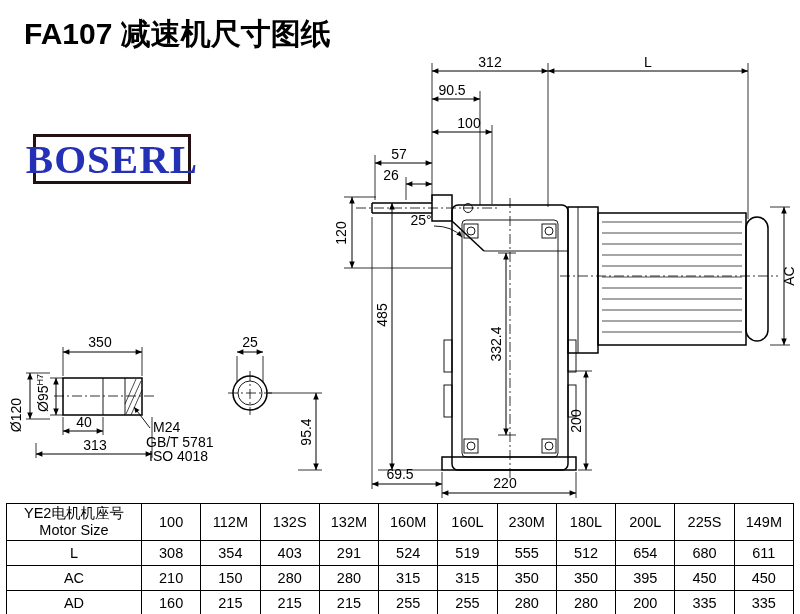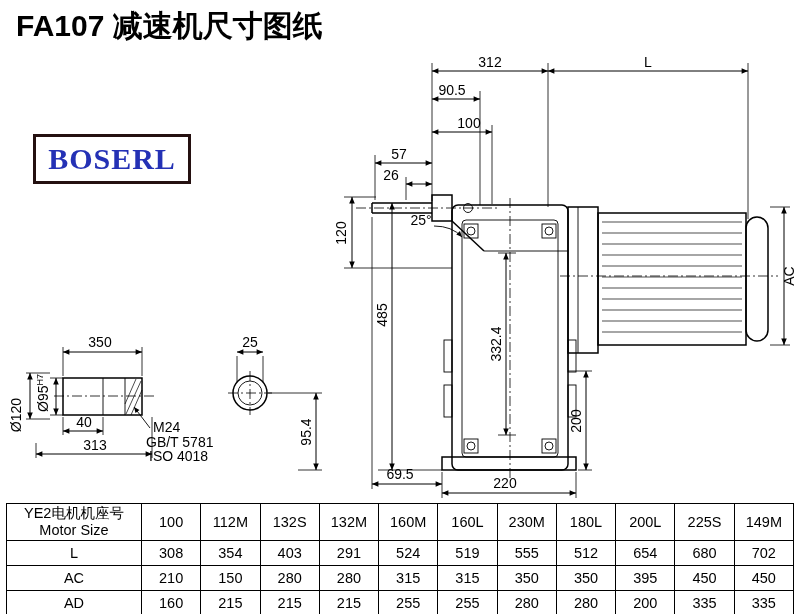--- a/index.html
+++ b/index.html
@@ -1,22 +1,22 @@
 <!DOCTYPE html>
 <html><head>
 <meta charset="utf-8">
 <style>
   html,body{margin:0;padding:0;background:#fff;}
   .page{position:relative;width:800px;height:614px;background:#fff;overflow:hidden;
         font-family:"Liberation Sans",sans-serif;color:#000;}
-  .title{position:absolute;left:16px;top:6px;margin:0;font-size:30px;font-weight:bold;
+  .title{position:absolute;left:16px;top:6px;margin:8px;font-size:30px;font-weight:bold;
          font-family:"Liberation Sans",sans-serif;color:#000;}
   .logo{position:absolute;left:33px;top:134px;width:152px;height:44px;border:3px solid #241010;
         display:flex;align-items:center;justify-content:center;background:#fff;}
-  .logo span{font-family:"Liberation Serif",serif;font-size:30px;font-weight:bold;
+  .logo span{font-family:"Liberation Serif",serif;font-size:41px;font-weight:bold;
         color:#2431b5;letter-spacing:1px;line-height:1;}
   .draw{position:absolute;left:0;top:55px;}
   .out{stroke:#000;stroke-width:1.5;fill:none;}
   .thin{stroke:#000;stroke-width:0.9;fill:none;}
   .fin{stroke:#000;stroke-width:0.7;fill:none;}
   .dim{stroke:#000;stroke-width:1;fill:none;}
   .ext{stroke:#000;stroke-width:0.8;fill:none;}
   .cl{stroke:#000;stroke-width:0.8;fill:none;stroke-dasharray:10 3 2 3;}
   .draw text{font-family:"Liberation Sans",sans-serif;font-size:14px;fill:#000;}
   .dim-table{position:absolute;left:6px;top:503px;width:788px;border-collapse:collapse;
@@ -226,21 +226,21 @@
       <td>308</td>
       <td>354</td>
       <td>403</td>
       <td>291</td>
       <td>524</td>
       <td>519</td>
       <td>555</td>
       <td>512</td>
       <td>654</td>
       <td>680</td>
-      <td>702</td>
+      <td>611</td>
     </tr>
     <tr>
       <td class="first">AC</td>
       <td>210</td>
       <td>150</td>
       <td>280</td>
       <td>280</td>
       <td>315</td>
       <td>315</td>
       <td>350</td>

